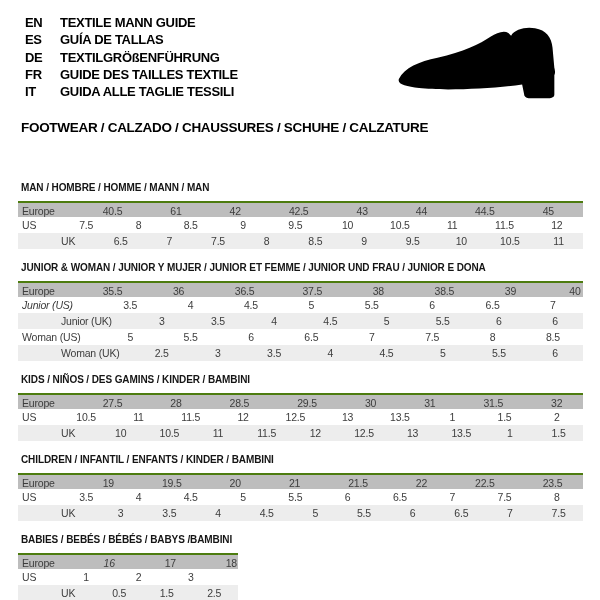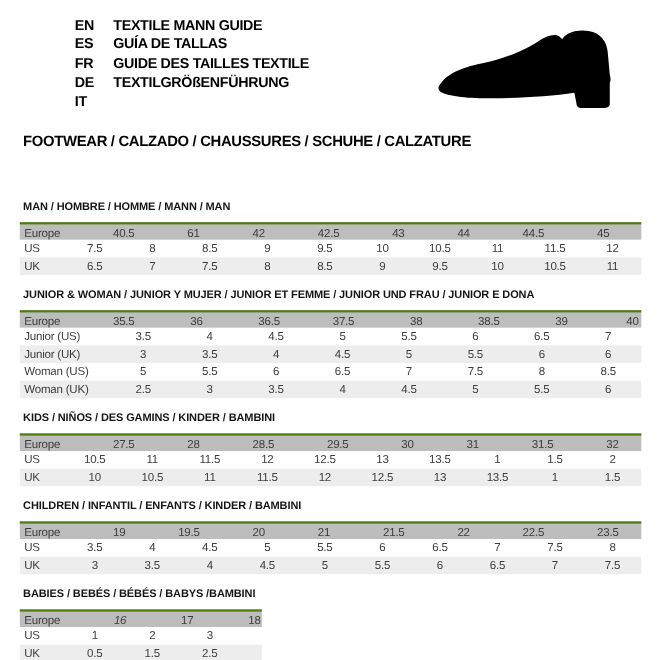--- a/index.html
+++ b/index.html
@@ -6,21 +6,21 @@
   html,body { background:#ffffff; }
   .page {
     position:relative;
     width:600px; height:600px;
     background:#fff;
     font-family:"Liberation Sans", sans-serif;
     color:#000;
     overflow:hidden;
   }
   
-  .top { display:flex; align-items:flex-start;padding-left:43px; }
+  .top { display:flex; align-items:flex-start; }
   .lang-block { margin:14px 0 0 25px; }
   .lang-row { display:flex; line-height:17.3px; }
   .lang-code {
     width:35px; font-weight:700; font-size:13px; letter-spacing:-0.3px;
   }
   .lang-label { font-weight:700; font-size:13px; letter-spacing:-0.3px; }
   .shoe-wrap { margin:20px 24px 0 auto; }
   .category-title {
     margin:4px 0 0 21px;
     font-weight:700; font-size:13.5px; letter-spacing:-0.3px;
@@ -30,21 +30,21 @@
   .tables-host { margin-top:0; }
   .size-section { margin:13px 0 0 18px; }
   .size-section:first-child { margin-top:46px; }
   .section-title {
     font-size:10px; font-weight:700; letter-spacing:-0.1px;
     color:#151515; line-height:12px; margin:0 0 7px 3px;
   }
   .size-table { }
   .t-row { display:flex; height:16px; line-height:16px; background:#fff; }
   .t-row.head { background:var(--head-bg,#bdbdbd); border-top:2px solid #4d7c0f;gap:48px; }
-  .t-row.alt  { background:var(--alt-bg,#ededed); }
+  .t-row.alt  { background:var(--alt-bg,#ededed);padding-left:39px; }
   .t-label {
     font-size:10.5px; color:var(--cell-text,#3d3d3d);
     padding-left:4px; letter-spacing:-0.2px;
   }
   .t-cell {
     font-size:10.5px; color:var(--cell-text,#3d3d3d);
     text-align:center; letter-spacing:-0.2px;
   }
 </style>
 </head>
@@ -56,29 +56,30 @@
     <div class="lang-block">
       <div class="lang-row">
         <span class="lang-code">EN</span>
         <span class="lang-label">TEXTILE MANN GUIDE</span>
       </div>
       <div class="lang-row">
         <span class="lang-code">ES</span>
         <span class="lang-label">GUÍA DE TALLAS</span>
       </div>
       <div class="lang-row">
+        <span class="lang-code">DE</span>
+        <span class="lang-label">TEXTILGRÖßENFÜHRUNG</span>
+      </div>
+      <div class="lang-row">
         <span class="lang-code">FR</span>
         <span class="lang-label">GUIDE DES TAILLES TEXTILE</span>
       </div>
       <div class="lang-row">
-        <span class="lang-code">DE</span>
-        <span class="lang-label">TEXTILGRÖßENFÜHRUNG</span>
-      </div>
-      <div class="lang-row">
         <span class="lang-code">IT</span>
+        <span class="lang-label">GUIDA ALLE TAGLIE TESSILI</span>
       </div>
     </div>
 
     <div class="shoe-wrap">
       <svg width="185" height="92" viewBox="0 0 200 100" xmlns="http://www.w3.org/2000/svg" aria-hidden="true">
         <path fill="#000000" d="M8,64
           C14,52 30,45 50,41
           C78,35 96,26 108,18
           C114,14 122,11 127,14
           L130,17
@@ -152,21 +153,21 @@
             <div class="t-cell" style="width: 60.4px;">35.5</div>
             <div class="t-cell" style="width: 60.4px;">36</div>
             <div class="t-cell" style="width: 60.4px;">36.5</div>
             <div class="t-cell" style="width: 60.4px;">37.5</div>
             <div class="t-cell" style="width: 60.4px;">38</div>
             <div class="t-cell" style="width: 60.4px;">38.5</div>
             <div class="t-cell" style="width: 60.4px;">39</div>
             <div class="t-cell" style="width: 60.4px;">40</div>
           </div>
           <div class="t-row">
-            <div class="t-label" style="width: 82px;">Junior (US)</div>
+            <div class="t-label" style="width: 82px; font-style: italic;">Junior (US)</div>
             <div class="t-cell" style="width: 60.4px;">3.5</div>
             <div class="t-cell" style="width: 60.4px;">4</div>
             <div class="t-cell" style="width: 60.4px;">4.5</div>
             <div class="t-cell" style="width: 60.4px;">5</div>
             <div class="t-cell" style="width: 60.4px;">5.5</div>
             <div class="t-cell" style="width: 60.4px;">6</div>
             <div class="t-cell" style="width: 60.4px;">6.5</div>
             <div class="t-cell" style="width: 60.4px;">7</div>
           </div>
           <div class="t-row alt">

